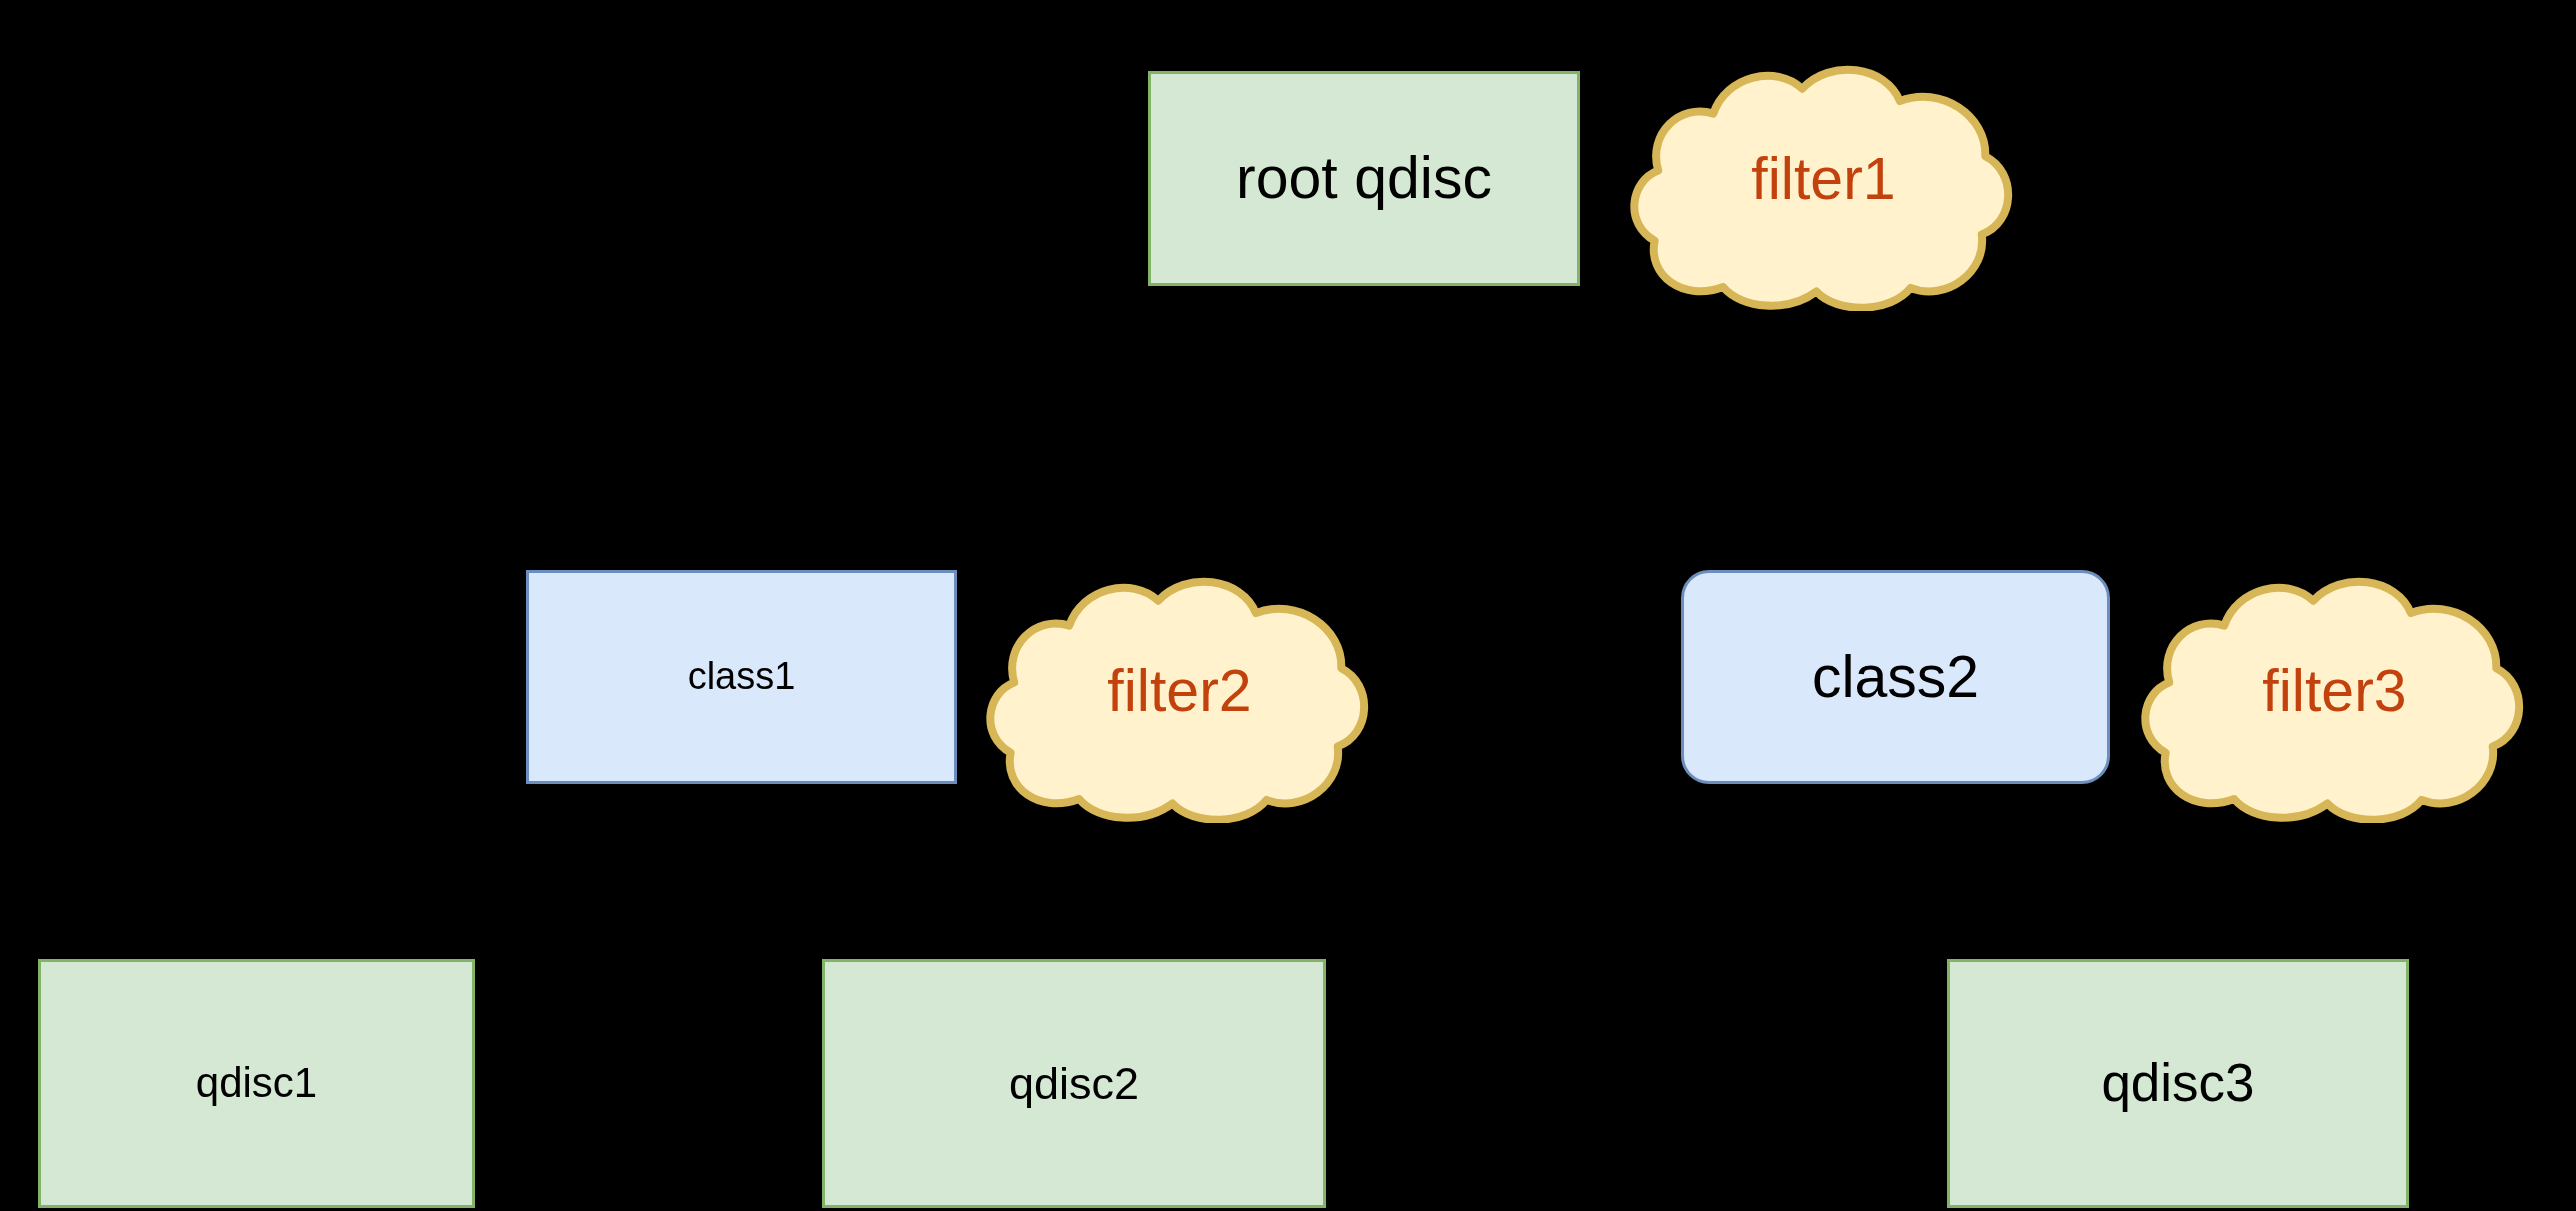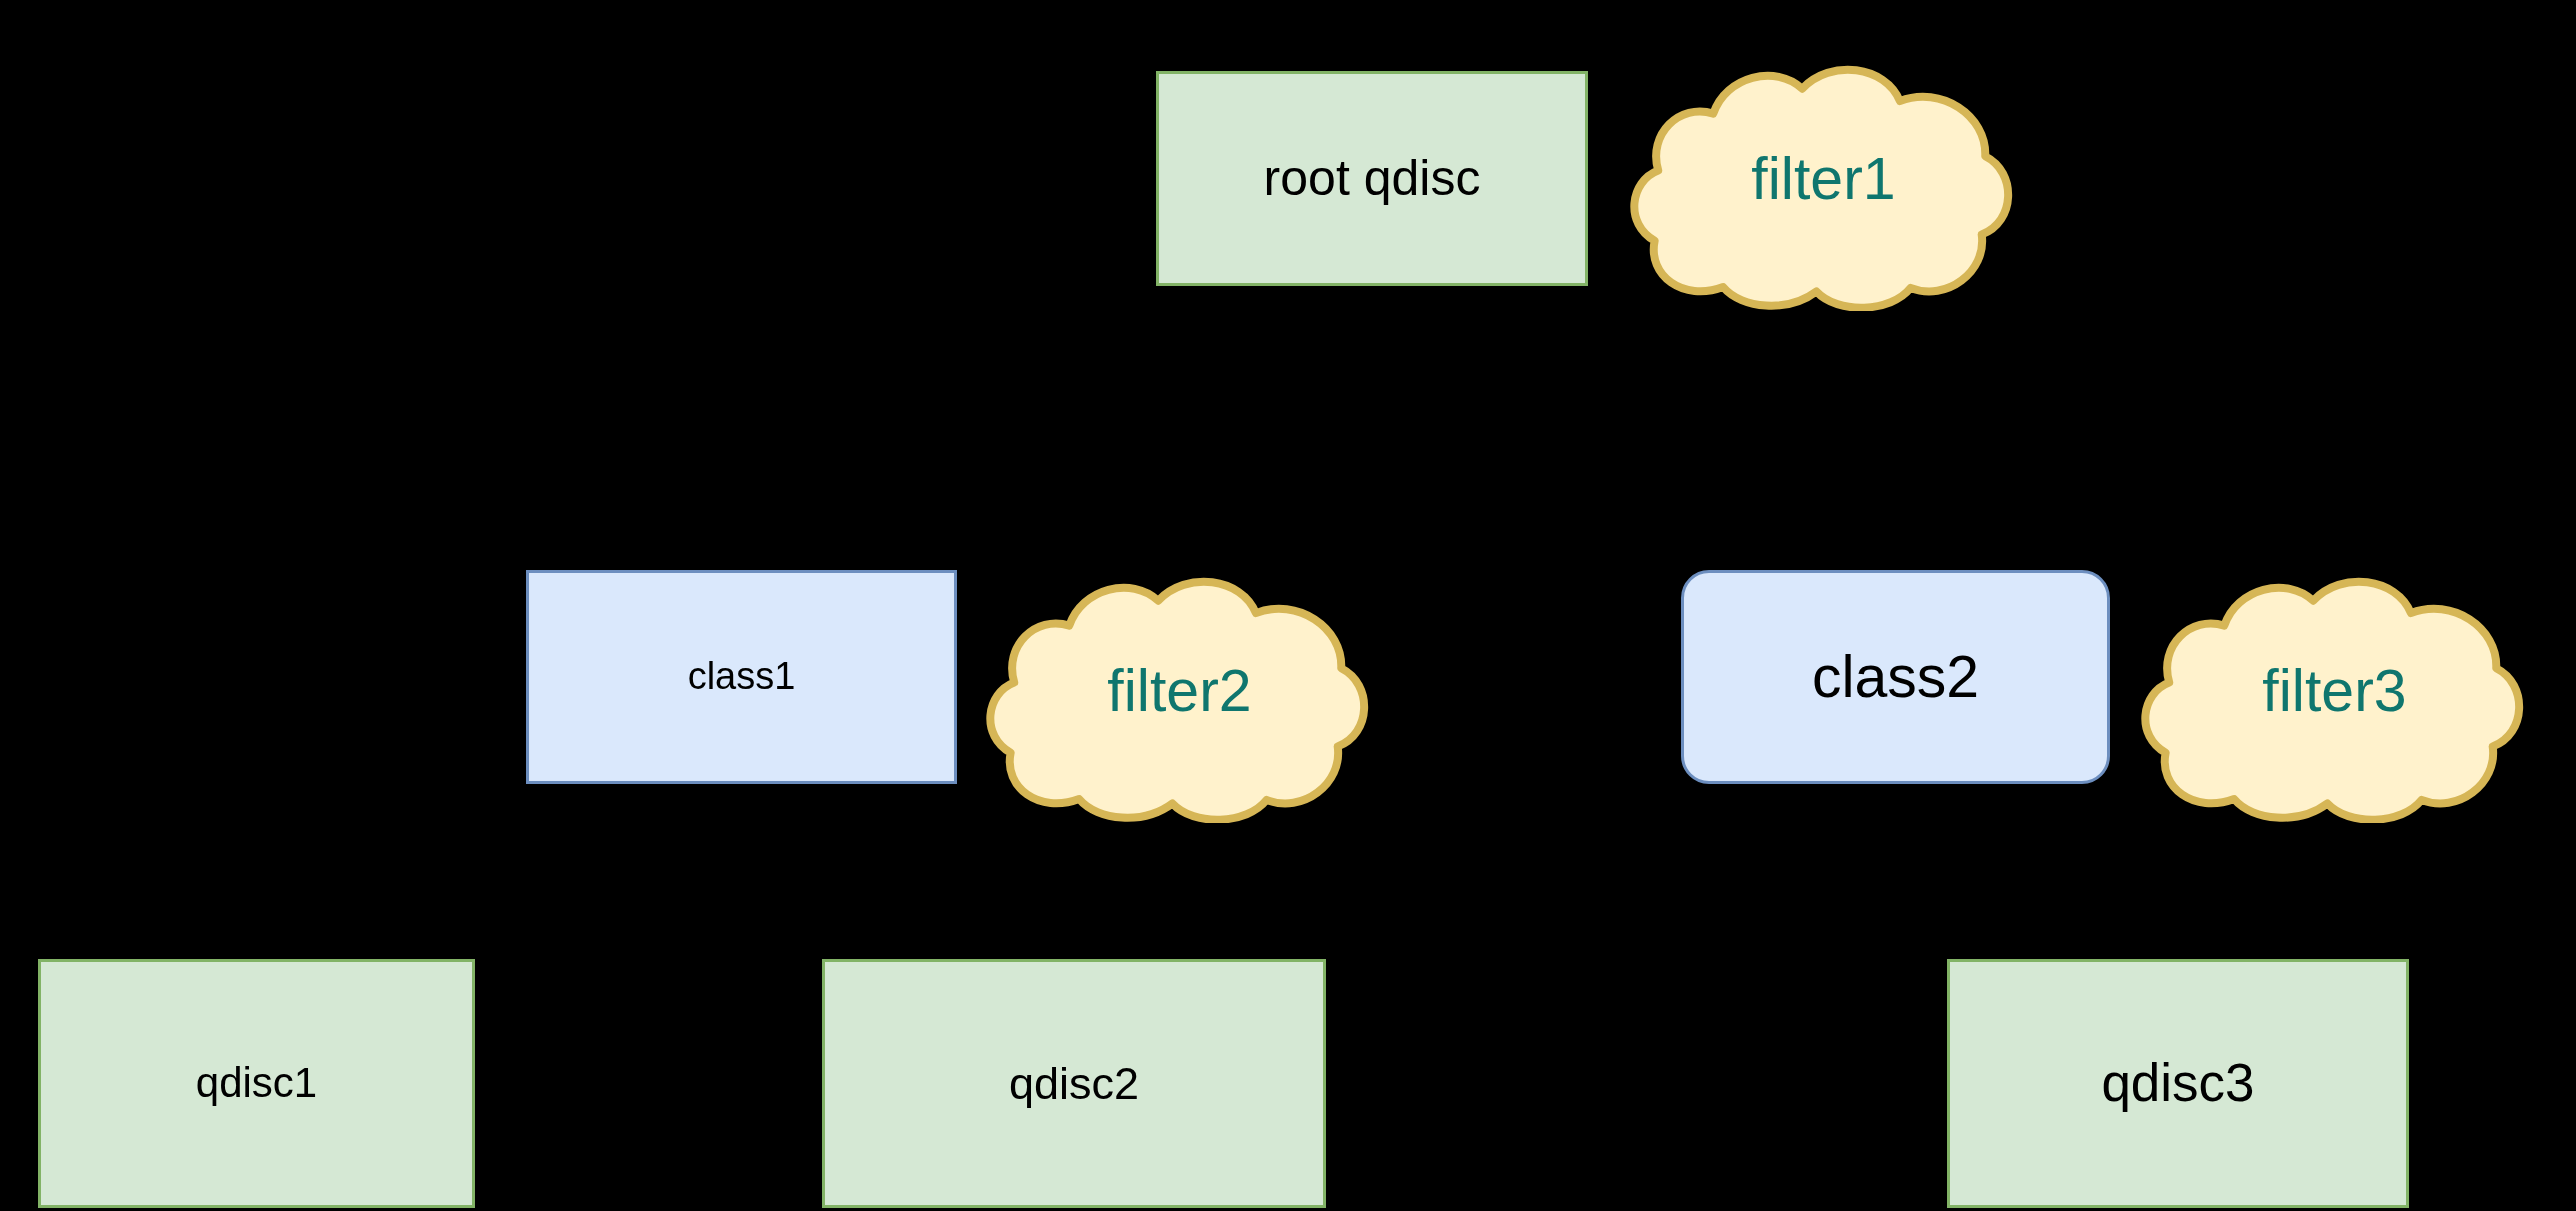--- a/index.html
+++ b/index.html
@@ -50,21 +50,21 @@
   .cloud svg {
     position: absolute;
     inset: 0;
     width: 100%;
     height: 100%;
     display: block;
   }
   .cloud .node-label {
     position: relative;
     z-index: 2;
-    color: #0f766e;
+    color: #c2410c;
     white-space: nowrap;
     text-align: center;
     user-select: none;
   }
   
   #edges {
     position: absolute;
     left: 0;
     top: 0;
     width: 2576px;
@@ -108,21 +108,21 @@
       <path class="edge-path" d="M 855 883 L 855 985 L 1167 985 L 1167 1068"></path>
       <polygon class="edge-arrow" points="1167,1084 1155,1052 1179,1052"></polygon>
     </g>
 
     <g>
       <path class="edge-path" d="M 2135 883 L 2135 985 L 2450 985 L 2450 1068"></path>
       <polygon class="edge-arrow" points="2450,1084 2438,1052 2462,1052"></polygon>
     </g>
   </svg>
 
-  <div class="node-box box-qdisc" style="left:1148px; top:71px; width:432px; height:215px; font-size:50px;margin-left:8px;">
+  <div class="node-box box-qdisc" style="left:1148px; top:71px; width:432px; height:215px; font-size:59px;">
     <span class="node-label">root qdisc</span>
   </div>
 
   <div class="cloud" style="left:1628px; top:46px; width:391px; height:265px; font-size:59px;">
     <svg viewBox="0 0 440 298" preserveAspectRatio="none">
       <path d="M 107 271
                C 62 288, 22 258, 30 219
                C -4 200, 2 152, 34 140
                C 22 99, 58 64, 96 76
                C 110 34, 166 20, 196 48

